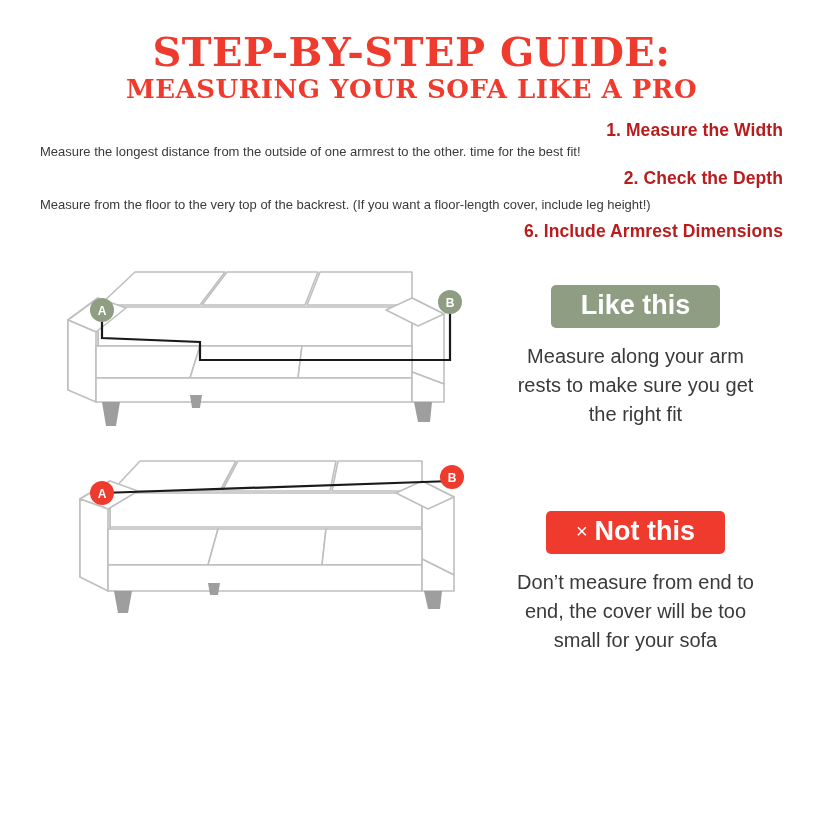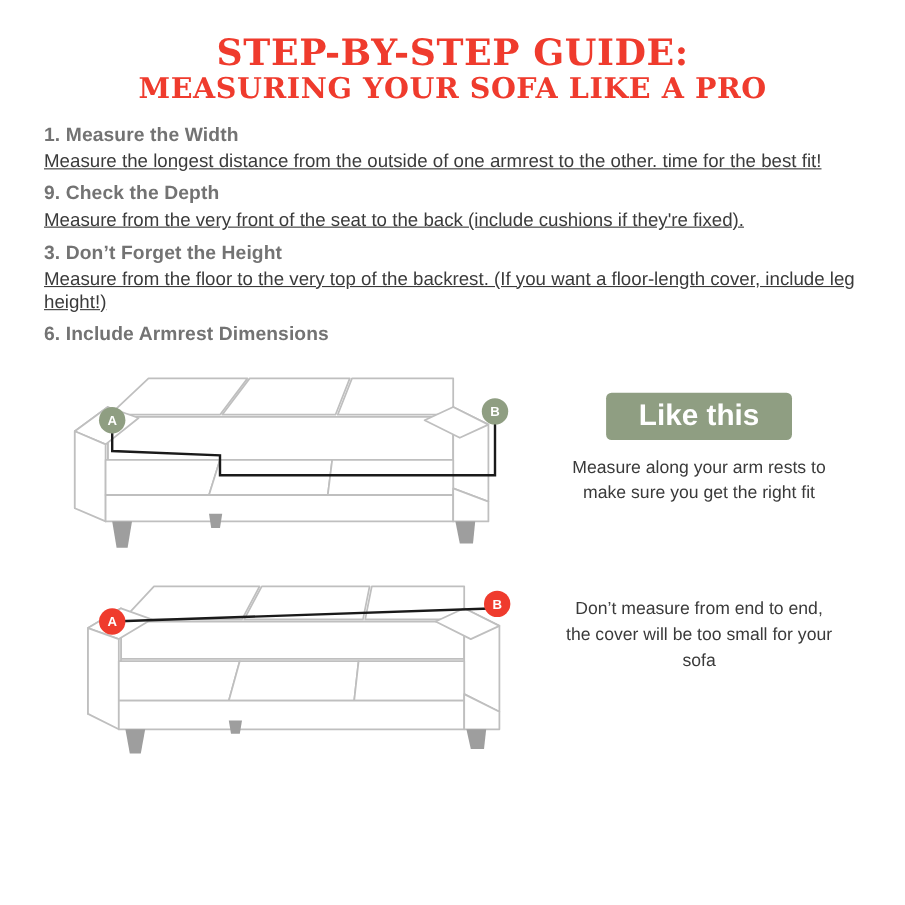--- a/index.html
+++ b/index.html
@@ -30,46 +30,46 @@
   }
   .title-line {
     font-family: "DejaVu Serif", serif;
     color: #ef3b2d;
     font-weight: bold;
     letter-spacing: 0.5px;
     line-height: 1.12;
     white-space: nowrap;
   }
   .title-line-1 {
-    font-size: 33px;
+    font-size: 40px;
   }
   .title-line-2 {
     font-size: 26px;
   }
 
   
   .steps {
     margin-top: 16px;
   }
   .step {
     margin-bottom: 8px;
   }
   .step-heading {
-    color: #737373;
+    color: #b91c1c;
     font-size: 17.5px;
     font-weight: bold;
     margin: 0 0 3px 0;
     letter-spacing: 0.1px;
+    text-align: right;
   }
   .step-text {
     color: #3a3a3a;
-    font-size: 17px;
+    font-size: 13px;
     margin: 0;
     line-height: 1.25;
-    text-decoration: underline;
   }
 
   
   .illus-area {
     position: relative;
     margin-top: 8px;
     height: 370px;
   }
   .sofa-wrap {
     position: absolute;
@@ -98,21 +98,21 @@
   .badge-good { background: #8f9e82; }
   .badge-bad  { background: #ef3b2d; }
   .badge-x {
     font-size: 20px;
     font-weight: normal;
     vertical-align: 2px;
     margin-right: 7px;
   }
   .callout-text {
     margin: 14px auto 0 auto;
-    font-size: 16px;
+    font-size: 20px;
     color: #3a3a3a;
     line-height: 1.45;
     max-width: 250px;
   }
   .callout-good { margin-top: 35px; }
   .callout-bad  { margin-top: 82px; }
 
   .lbl {
     font-size: 12px;
     font-weight: bold;
@@ -131,26 +131,24 @@
   </div>
 
   <div class="steps">
 
     <div class="step">
       <p class="step-heading">1. Measure the Width</p>
       <p class="step-text">Measure the longest distance from the outside of one armrest to the other. time for the best fit!</p>
     </div>
 
     <div class="step">
-      <p class="step-heading">9. Check the Depth</p>
-      <p class="step-text">Measure from the very front of the seat to the back (include cushions if they're fixed).</p>
-    </div>
-
-    <div class="step">
-      <p class="step-heading">3.  Don’t Forget the Height</p>
+      <p class="step-heading">2. Check the Depth</p>
+    </div>
+
+    <div class="step">
       <p class="step-text">Measure from the floor to the very top of the backrest. (If you want a floor-length cover, include leg height!)</p>
     </div>
 
 
     <div class="step">
       <p class="step-heading">6. Include Armrest Dimensions</p>
     </div>
 
   </div>
 
@@ -237,20 +235,23 @@
     <div class="callouts">
 
       <div class="callout-good">
         <div class="callout-badge badge-good">
           <span>Like this</span>
         </div>
         <p class="callout-text">Measure along your arm rests to make sure you get the right fit</p>
       </div>
 
       <div class="callout-bad">
+        <div class="callout-badge badge-bad">
+          <span class="badge-x">×</span><span>Not this</span>
+        </div>
         <p class="callout-text">Don’t measure from end to end, the cover will be too small for your sofa</p>
       </div>
 
     </div>
 
   </div>
 
 </div>
 
 </body></html>

